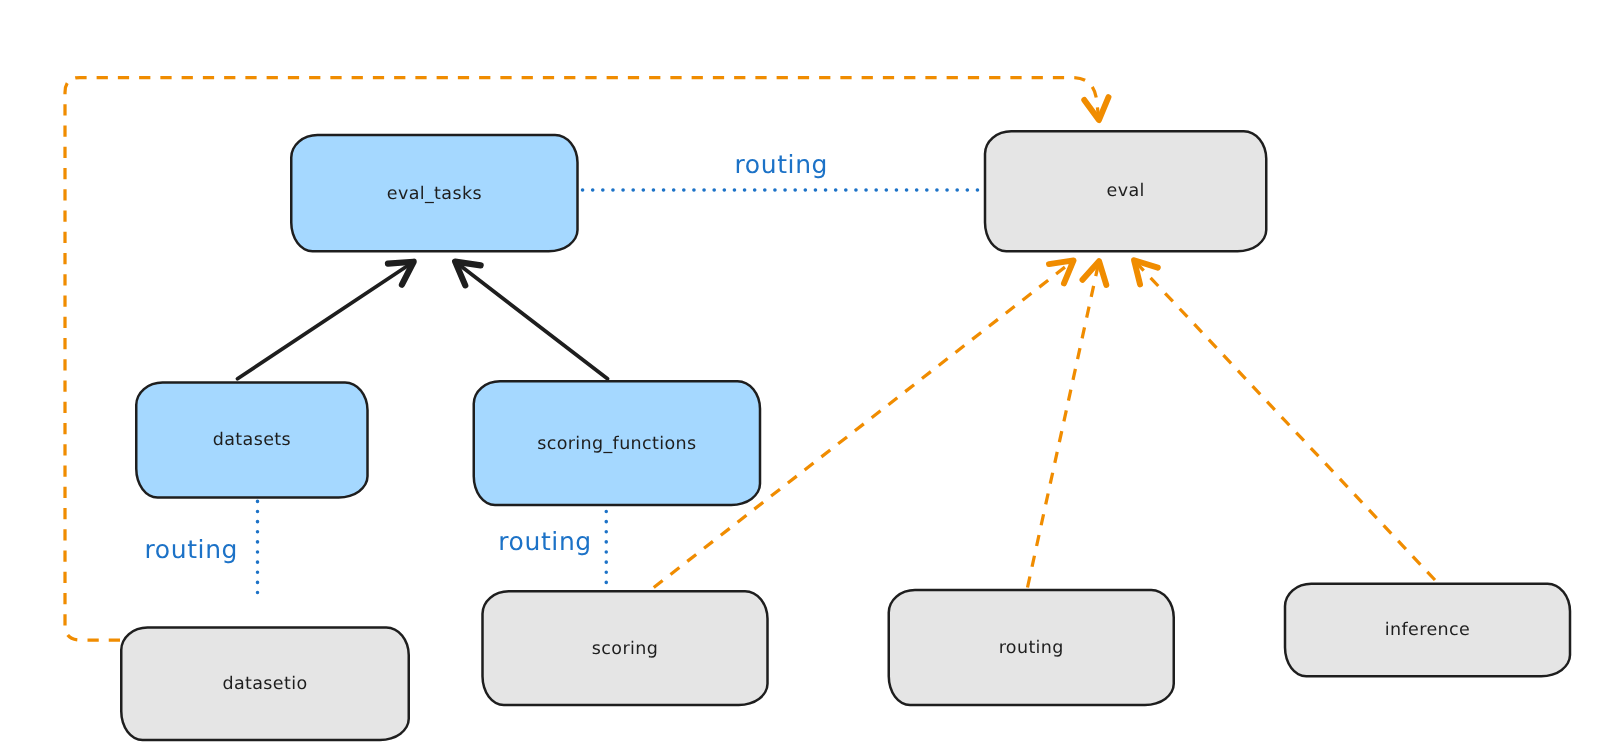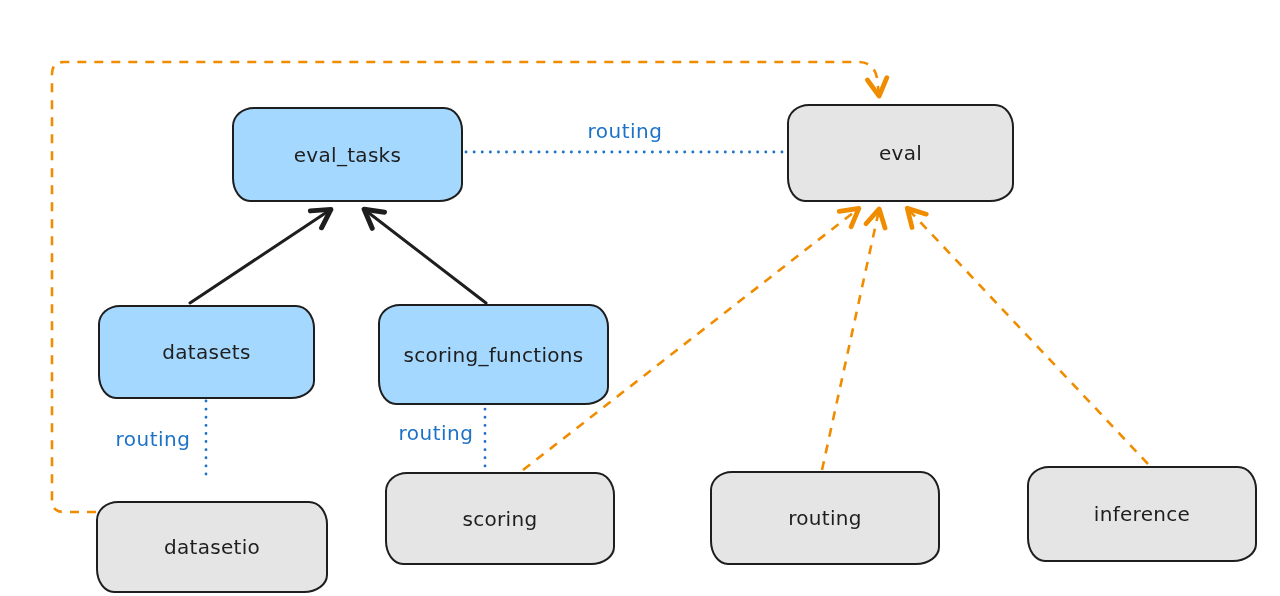--- a/index.html
+++ b/index.html
@@ -17,21 +17,21 @@
     width: 1280px; height: 596px;
   }
   .node {
     position: absolute;
     display: flex;
     align-items: center;
     justify-content: center;
     border: 2.5px solid #1e1e1e;
     border-radius: 22px 19px 24px 18px / 19px 23px 18px 24px;
     color: #1e1e1e;
-    font-size: 20px;
+    font-size: 14px;
     letter-spacing: 0.3px;
     box-sizing: border-box;
   }
   .node.blue  { background: #a5d8ff; }
   .node.green { background: #e5e5e5; }
   .edge-label {
     position: absolute;
     transform: translate(-50%, -50%);
     color: #1c72c7;
     font-size: 20px;
@@ -72,41 +72,41 @@
   </svg>
 
   <div class="node blue" style="left:232px; top:107px; width:231px; height:95px">
     <span>eval_tasks</span>
   </div>
 
   <div class="node green" style="left:787px; top:104px; width:227px; height:98px">
     <span>eval</span>
   </div>
 
-  <div class="node blue" style="left:98px; top:305px; width:217px; height:94px">
+  <div class="node blue" style="left:108px; top:305px; width:187px; height:94px">
     <span>datasets</span>
   </div>
 
   <div class="node blue" style="left:378px; top:304px; width:231px; height:101px">
     <span>scoring_functions</span>
   </div>
 
   <div class="node green" style="left:96px; top:501px; width:232px; height:92px">
     <span>datasetio</span>
   </div>
 
   <div class="node green" style="left:385px; top:472px; width:230px; height:93px">
     <span>scoring</span>
   </div>
 
   <div class="node green" style="left:710px; top:471px; width:230px; height:94px">
     <span>routing</span>
   </div>
 
-  <div class="node green" style="left:1027px; top:466px; width:230px; height:96px">
+  <div class="node green" style="left:1027px; top:466px; width:230px; height:76px">
     <span>inference</span>
   </div>
 
   <div class="edge-label" style="left:625px; top:131px">routing</div>
   <div class="edge-label" style="left:153px; top:439px">routing</div>
   <div class="edge-label" style="left:436px; top:433px">routing</div>
 
 </div>
 
 </body></html>

